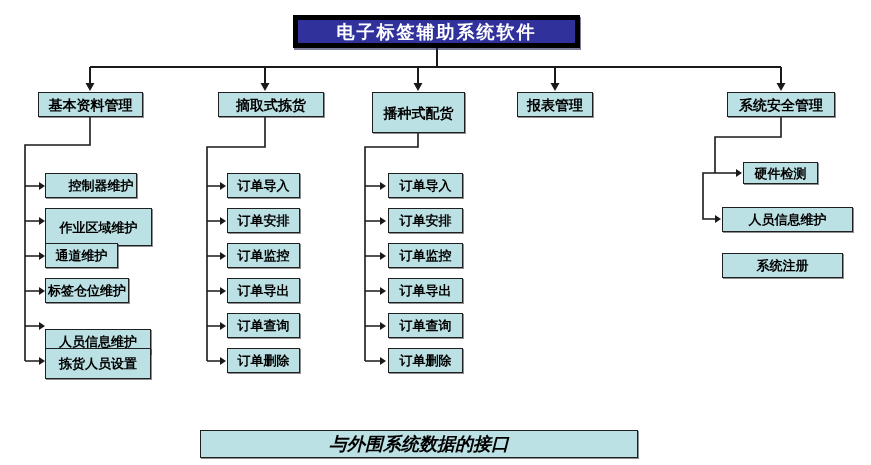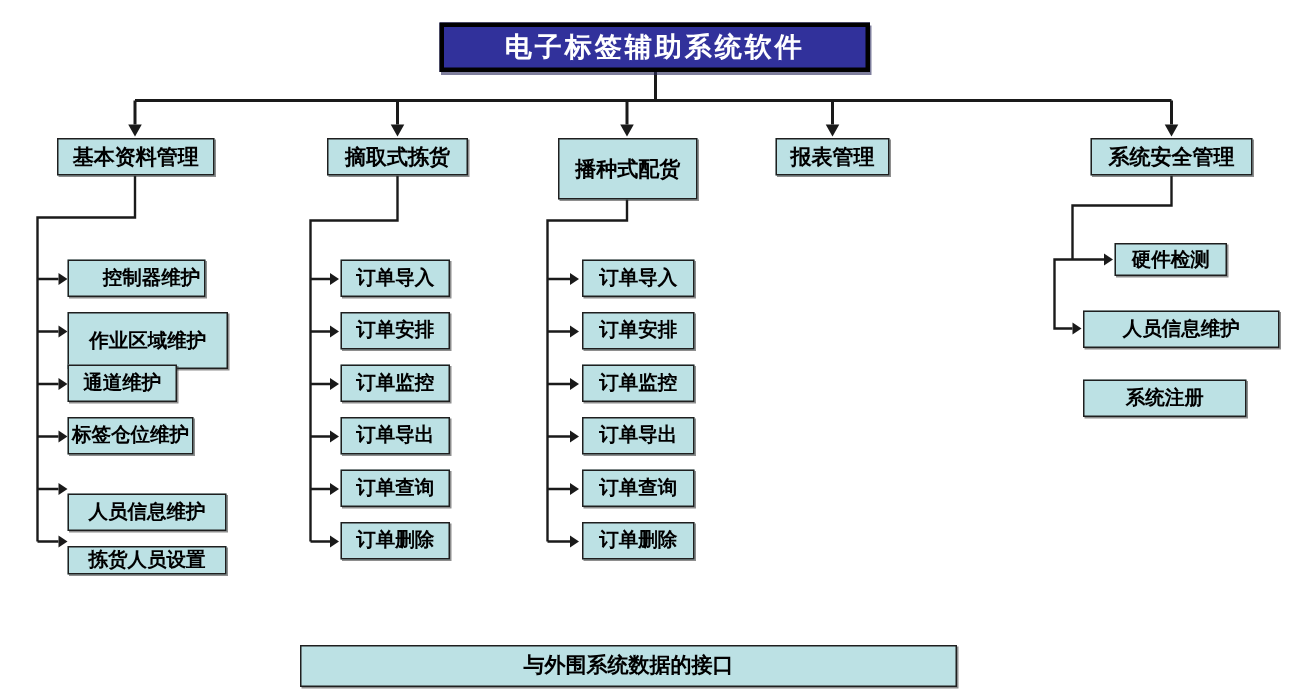--- a/index.html
+++ b/index.html
@@ -16,24 +16,24 @@
     box-shadow:1px 1px 0 rgba(50,50,50,.55);
     display:flex;align-items:center;justify-content:center;
     font-weight:bold;color:#000;font-size:13px;white-space:nowrap;
     line-height:1;
   }
   .lvl2{font-size:14px;}
   .root{
     background:var(--root-fill,#31319B);
     color:var(--root-text,#ffffff);
     font-size:18px;letter-spacing:2px;
-    border:3px solid #000000;
+    border:5px solid #000000;
     box-shadow:1px 2px 0 rgba(40,40,90,.6);
   }
-  .footer-box{font-size:14px;}
+  .footer-box{font-size:18px;font-style:italic;}
 </style>
 </head>
 <body>
 
 <div id="canvas">
 
   <svg id="connectors" width="871" height="465">
 
     <path class="cline thick" d="M437,48 V67 M90,67 H781 M90,67 V83 M265,67 V83 M418,67 V83 M555,67 V83 M781,67 V83"></path>
     <polygon class="ahead" points="85.5,83 94.5,83 90,91"></polygon>
@@ -70,45 +70,45 @@
     <polygon class="ahead" points="380,357 380,365 386,361"></polygon>
 
     <path class="cline" d="M781,117 V137 H715 V173 M736,173 H703 V219 H715"></path>
     <polygon class="ahead" points="736,169 736,177 742,173"></polygon>
     <polygon class="ahead" points="715,215 715,223 721,219"></polygon>
   </svg>
 
   <div class="node root" style="left:293px;top:15px;width:287px;height:33px;">电子标签辅助系统软件</div>
 
   <div class="node lvl2" style="left:38px;top:92px;width:105px;height:25px;text-align:right;">基本资料管理</div>
-  <div class="node lvl2" style="left:218px;top:92px;width:94px;height:25px;">摘取式拣货</div>
+  <div class="node lvl2" style="left:218px;top:92px;width:106px;height:25px;">摘取式拣货</div>
   <div class="node lvl2" style="left:372px;top:92px;width:93px;height:41px;">播种式配货</div>
   <div class="node lvl2" style="left:517px;top:92px;width:76px;height:25px;">报表管理</div>
   <div class="node lvl2" style="left:727px;top:92px;width:108px;height:25px;">系统安全管理</div>
 
   <div class="node" style="left:45px;top:173px;width:92px;height:25px;padding-left:20px;">控制器维护</div>
   <div class="node" style="left:45px;top:208px;width:107px;height:38px;">作业区域维护</div>
   <div class="node" style="left:45px;top:243px;width:73px;height:25px;">通道维护</div>
   <div class="node" style="left:45px;top:278px;width:84px;height:25px;">标签仓位维护</div>
   <div class="node" style="left:45px;top:313px;width:106px;height:25px;margin-top:16px;">人员信息维护</div>
-  <div class="node" style="left:45px;top:364px;width:106px;height:19px;">拣货人员设置</div>
+  <div class="node" style="left:45px;top:348px;width:106px;height:31px;">拣货人员设置</div>
 
   <div class="node" style="left:227px;top:173px;width:73px;height:25px;">订单导入</div>
   <div class="node" style="left:227px;top:208px;width:73px;height:25px;">订单安排</div>
   <div class="node" style="left:227px;top:243px;width:73px;height:25px;">订单监控</div>
   <div class="node" style="left:227px;top:278px;width:73px;height:25px;">订单导出</div>
   <div class="node" style="left:227px;top:313px;width:73px;height:25px;">订单查询</div>
   <div class="node" style="left:227px;top:348px;width:73px;height:25px;">订单删除</div>
 
   <div class="node" style="left:388px;top:173px;width:75px;height:25px;">订单导入</div>
   <div class="node" style="left:388px;top:208px;width:75px;height:25px;">订单安排</div>
   <div class="node" style="left:388px;top:243px;width:75px;height:25px;">订单监控</div>
   <div class="node" style="left:388px;top:278px;width:75px;height:25px;">订单导出</div>
   <div class="node" style="left:388px;top:313px;width:75px;height:25px;">订单查询</div>
   <div class="node" style="left:388px;top:348px;width:75px;height:25px;">订单删除</div>
 
   <div class="node" style="left:743px;top:162px;width:75px;height:22px;">硬件检测</div>
   <div class="node" style="left:722px;top:207px;width:131px;height:25px;">人员信息维护</div>
-  <div class="node" style="left:722px;top:253px;width:109px;height:25px;">系统注册</div>
+  <div class="node" style="left:722px;top:253px;width:121px;height:25px;">系统注册</div>
 
   <div class="node footer-box" style="left:200px;top:430px;width:438px;height:28px;">与外围系统数据的接口</div>
 
 </div>
 
 </body></html>

